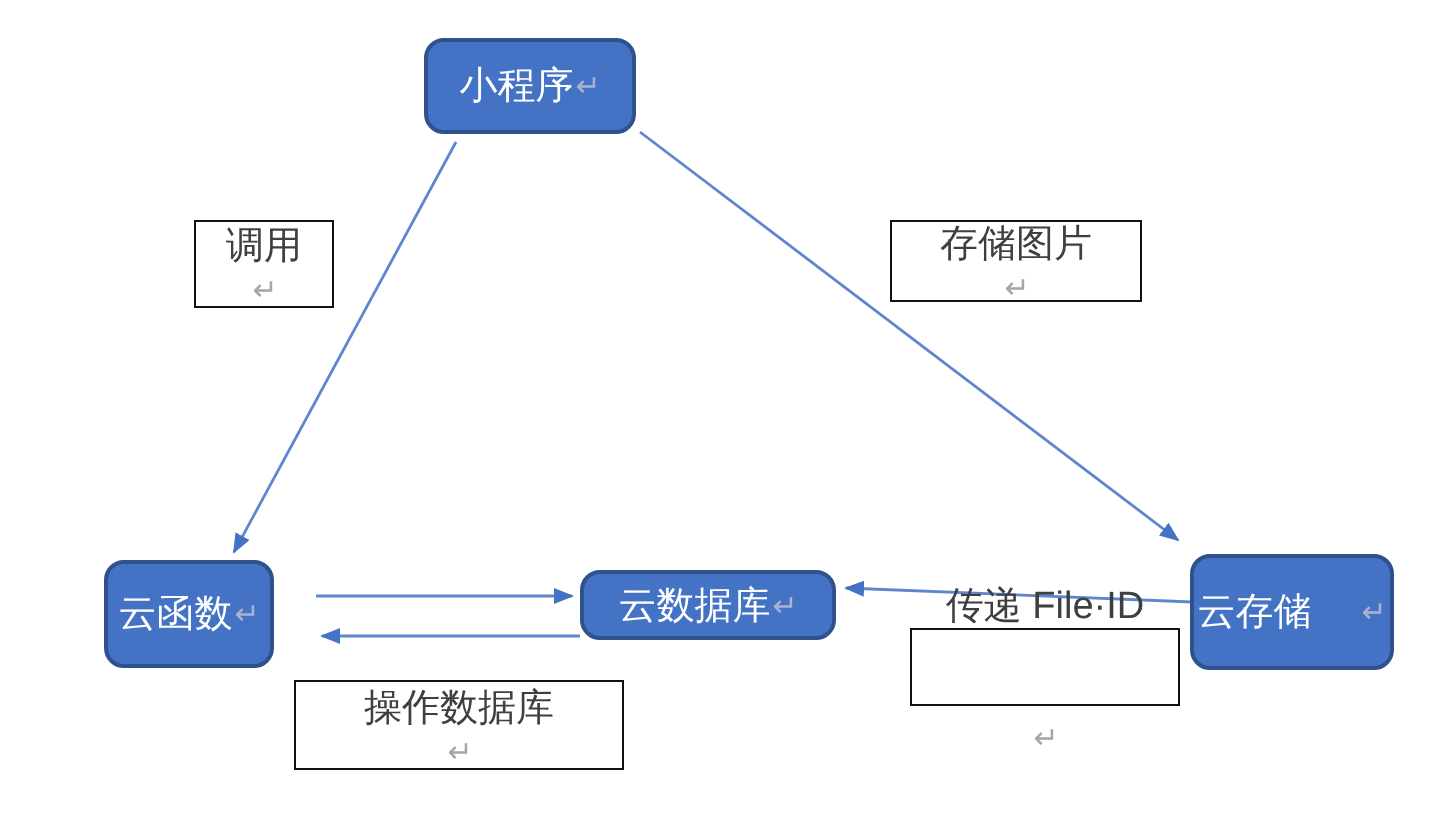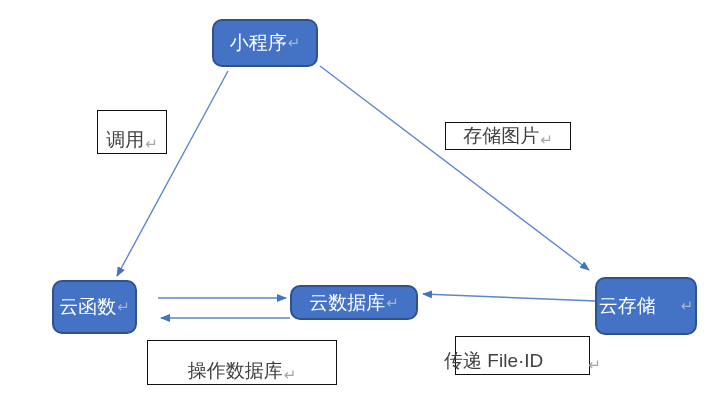--- a/index.html
+++ b/index.html
@@ -38,26 +38,27 @@
     color: #a9b3cf;
     font-size: 15px;
     margin-left: 1px;
   }
   .edge-label {
     position: absolute;
     box-sizing: border-box;
     background: #ffffff;
     border: 1.4px solid #111111;
     display: flex;
-    align-items: flex-end;
+    align-items: center;
     justify-content: center;
     color: #3f3f3f;
     font-size: 19px;
     white-space: nowrap;
     z-index: 3;
+    flex-direction: column;
   }
   .edge-label .return-mark {
     color: #a6a6a6;
     font-size: 15px;
     margin-left: 1px;
   }
 </style>
 </head>
 <body>
 
@@ -92,26 +93,26 @@
       <div class="node" style="left: 595px; top: 277px; width: 102px; height: 58px; gap: 24px;">
         <span>云存储</span>
         <span class="return-mark">↵</span>
       </div>
     </div>
   <div id="label-group">
       <div class="edge-label" style="left: 97px; top: 110px; width: 70px; height: 44px;">
         <span>调用</span>
         <span class="return-mark">↵</span>
       </div>
-      <div class="edge-label" style="left: 445px; top: 122px; width: 126px; height: 28px;">
+      <div class="edge-label" style="left: 445px; top: 110px; width: 126px; height: 41px;">
         <span>存储图片</span>
         <span class="return-mark">↵</span>
       </div>
-      <div class="edge-label" style="left: 147px; top: 340px; width: 190px; height: 45px;">
+      <div class="edge-label" style="left: 147px; top: 340px; width: 165px; height: 45px;">
         <span>操作数据库</span>
         <span class="return-mark">↵</span>
       </div>
-      <div class="edge-label" style="left: 455px; top: 336px; width: 135px; height: 39px; gap: 44px;">
+      <div class="edge-label" style="left: 455px; top: 314px; width: 135px; height: 39px; gap: 44px;">
         <span>传递 File·ID</span>
         <span class="return-mark">↵</span>
       </div>
     </div>
 </div>
 
 </body></html>

